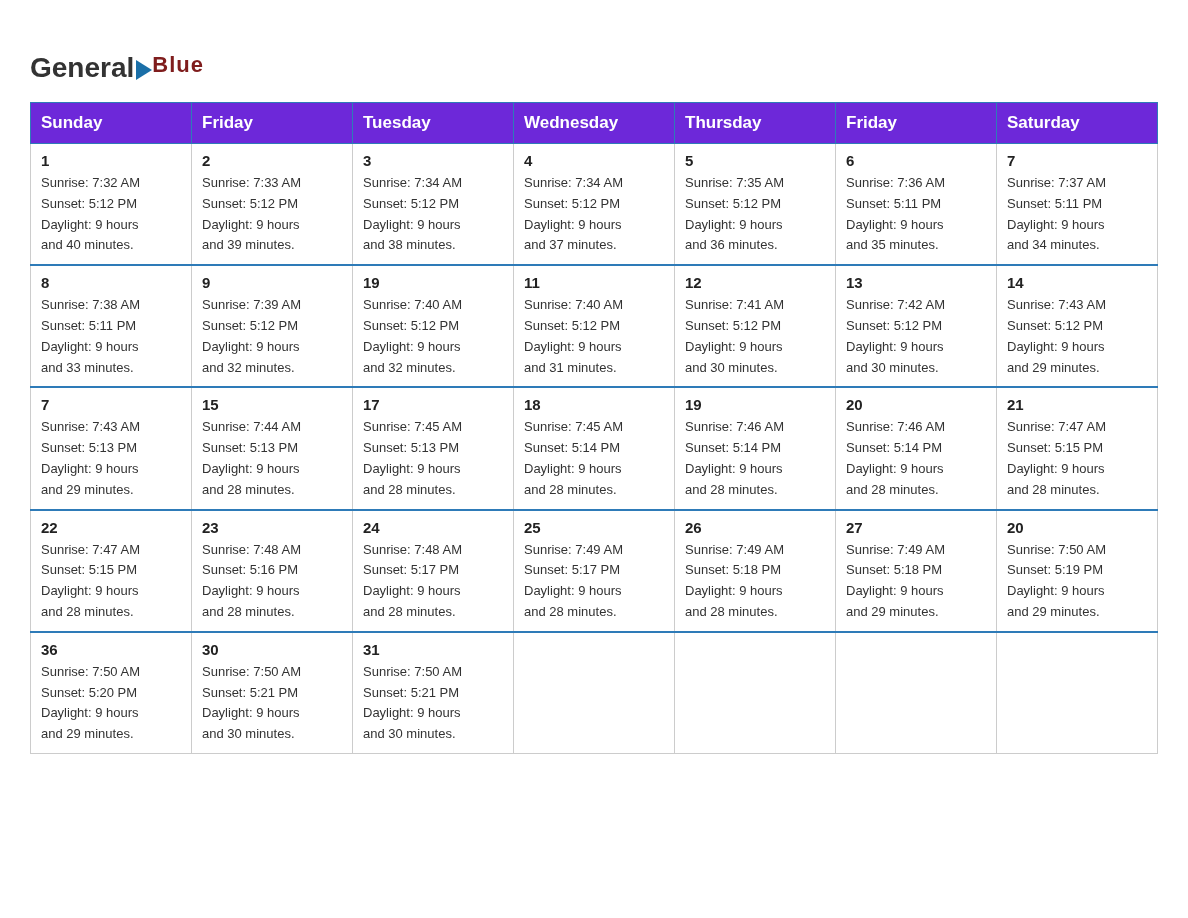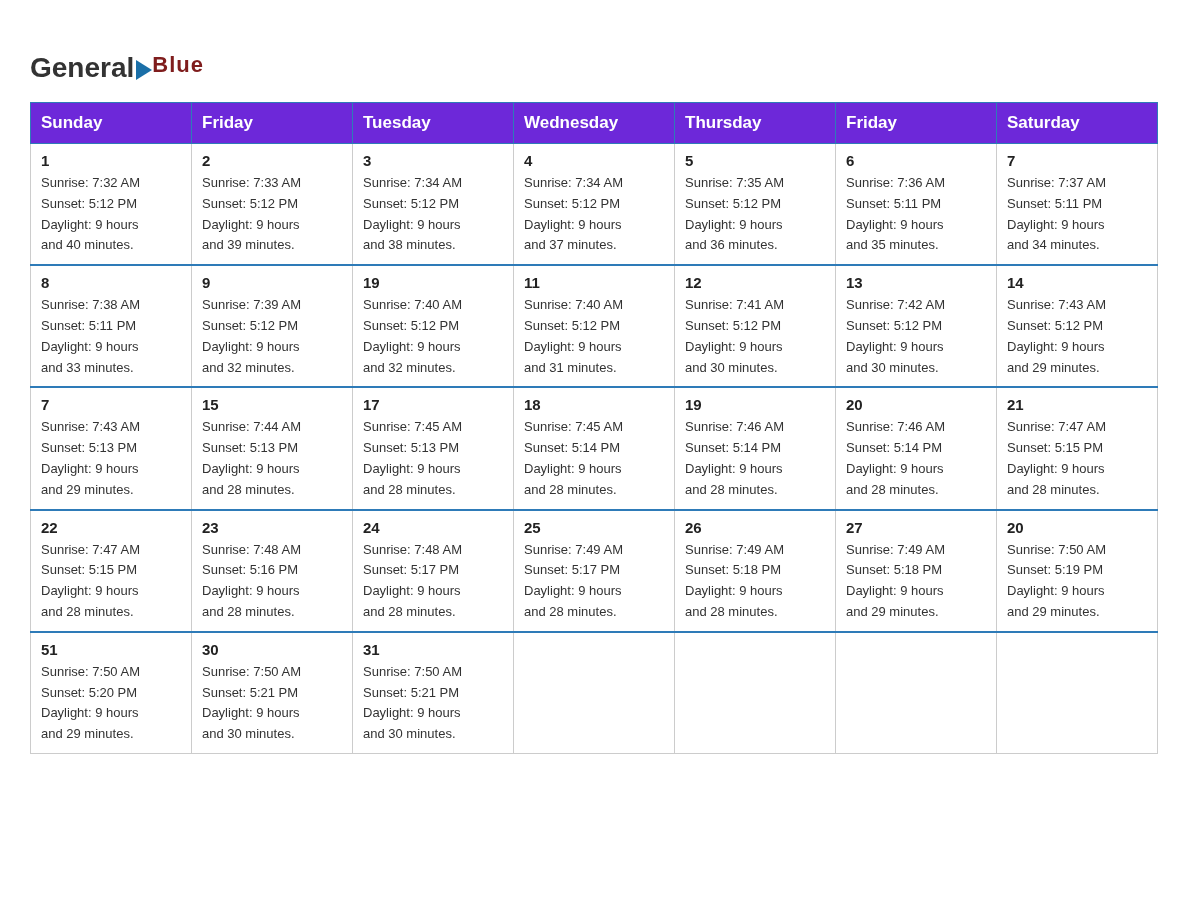--- a/index.html
+++ b/index.html
@@ -247,21 +247,21 @@
           <span class="day-num">27</span>
           <div class="day-info">Sunrise: 7:49 AM<br>Sunset: 5:18 PM<br>Daylight: 9 hours<br>and 29 minutes.</div>
         </td>
         <td>
           <span class="day-num">20</span>
           <div class="day-info">Sunrise: 7:50 AM<br>Sunset: 5:19 PM<br>Daylight: 9 hours<br>and 29 minutes.</div>
         </td>
       </tr>
       <tr>
         <td>
-          <span class="day-num">51</span>
+          <span class="day-num">36</span>
           <div class="day-info">Sunrise: 7:50 AM<br>Sunset: 5:20 PM<br>Daylight: 9 hours<br>and 29 minutes.</div>
         </td>
         <td>
           <span class="day-num">30</span>
           <div class="day-info">Sunrise: 7:50 AM<br>Sunset: 5:21 PM<br>Daylight: 9 hours<br>and 30 minutes.</div>
         </td>
         <td>
           <span class="day-num">31</span>
           <div class="day-info">Sunrise: 7:50 AM<br>Sunset: 5:21 PM<br>Daylight: 9 hours<br>and 30 minutes.</div>
         </td>

